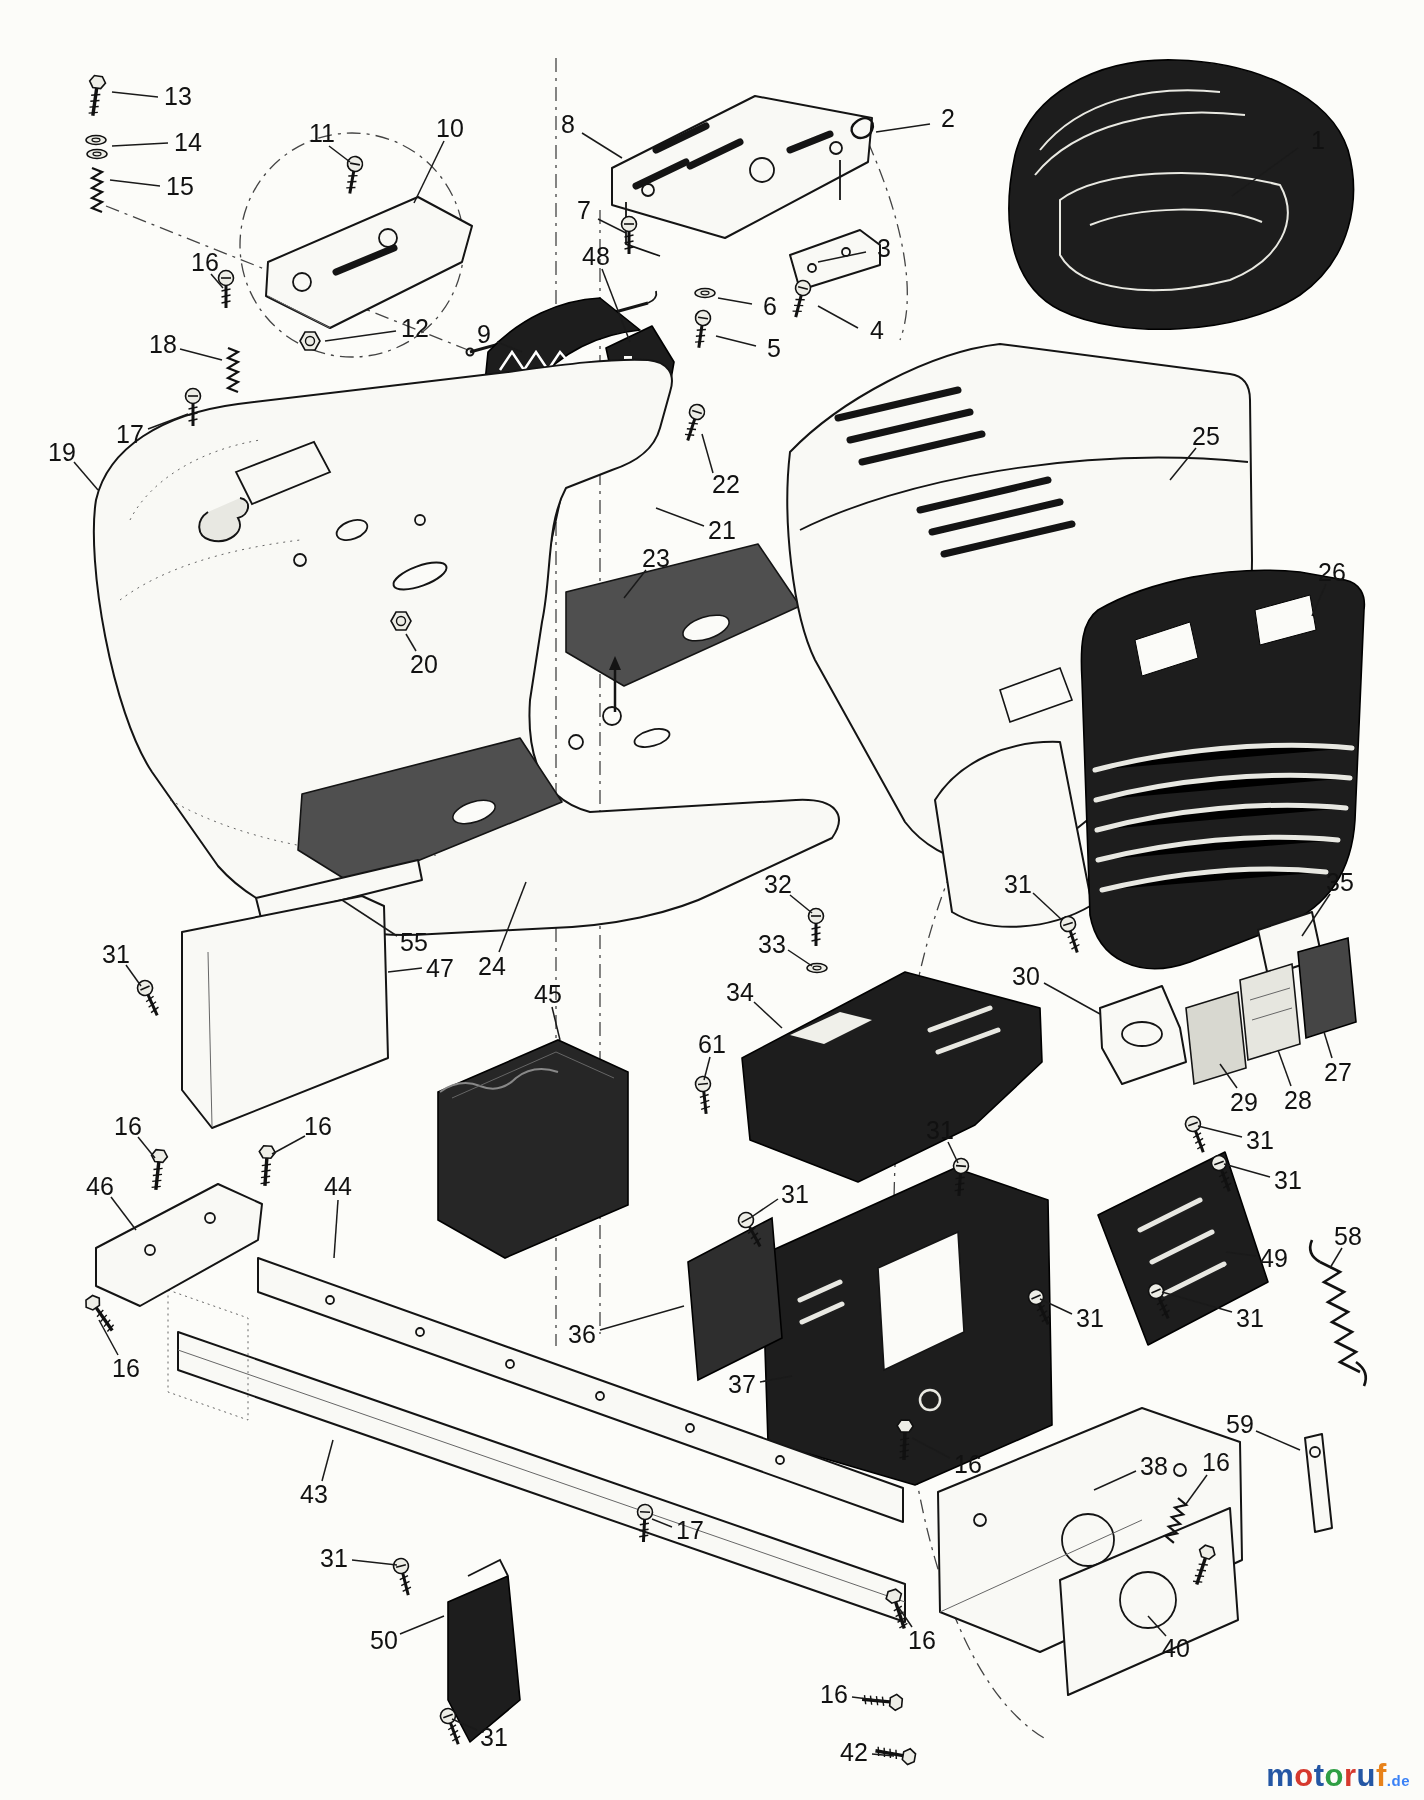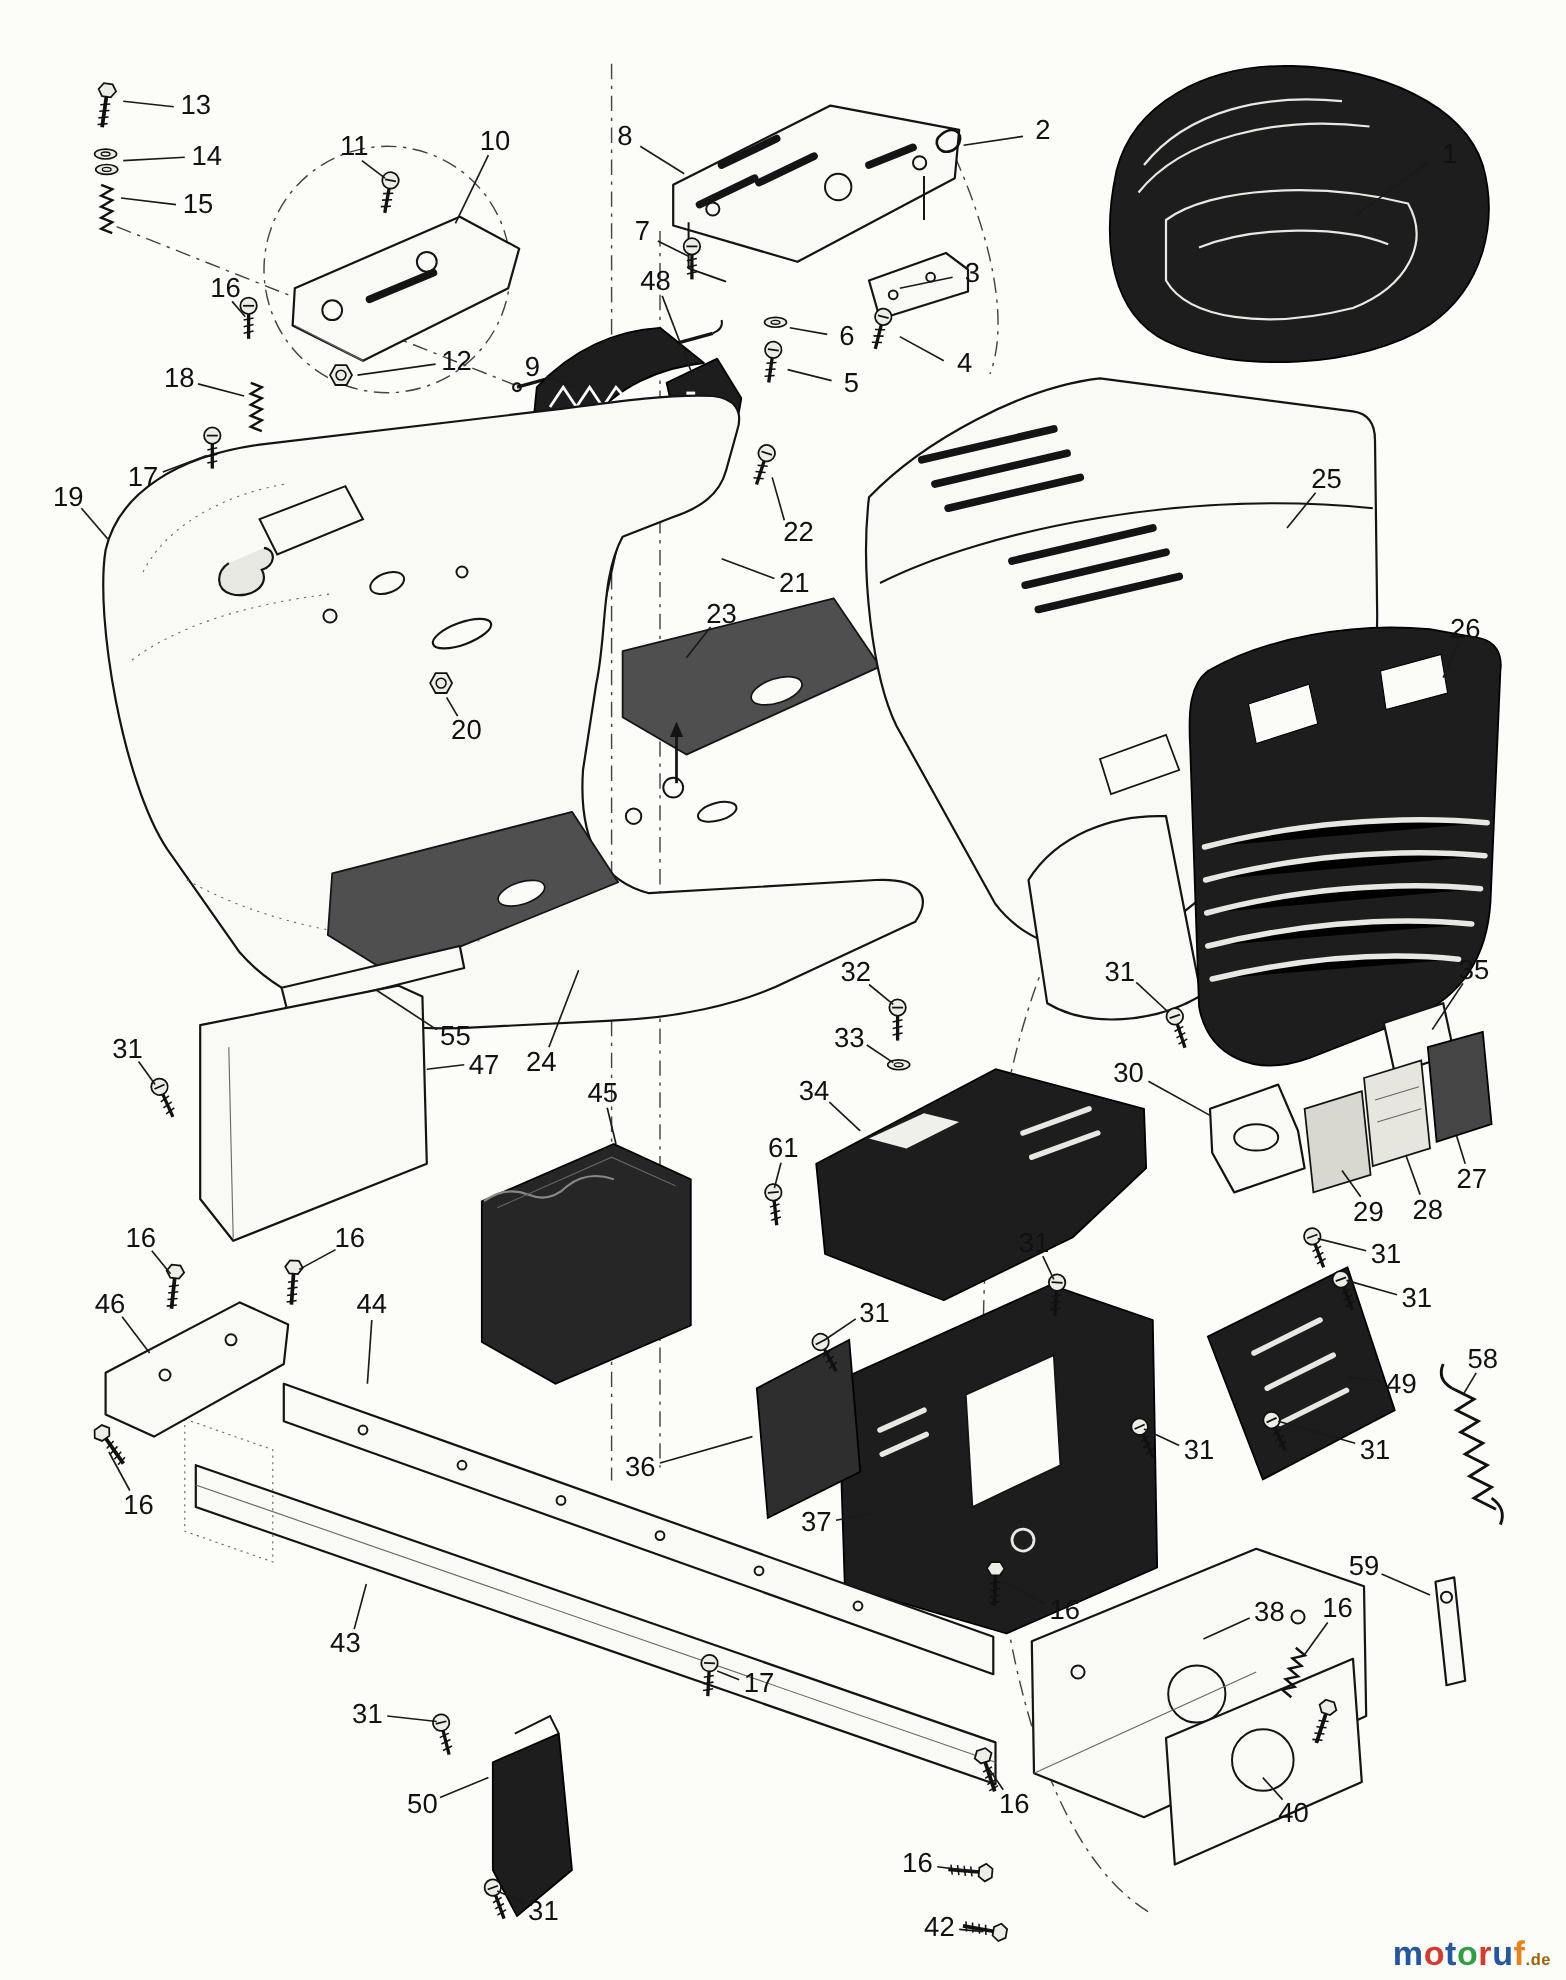--- a/index.html
+++ b/index.html
@@ -14,21 +14,21 @@
   .thin{fill:none;stroke:#666;stroke-width:1;}
   .wd{fill:none;stroke:#e9e9e2;stroke-width:2;}
   .cl{fill:none;stroke:#444;stroke-width:1.3;stroke-dasharray:14 6 3 6;}
   .slot{stroke:#141414;stroke-width:7;stroke-linecap:round;}
   .wslot{stroke:#e8e8e2;stroke-width:5;stroke-linecap:round;}
   .leaders line{stroke:#1a1a1a;stroke-width:1.5;}
   .labels text{font-family:"Liberation Sans",sans-serif;font-size:25px;fill:#111;
                text-anchor:middle;dominant-baseline:central;}
   .logo{position:absolute;right:14px;bottom:6px;font-weight:bold;font-size:31px;
         letter-spacing:.5px;cursor:pointer;}
-  .logo-de{font-size:15px;color:#a16207;}
+  .logo-de{font-size:15px;color:#3b82f6;}
 </style>
 </head>
 <body>
 
 <div class="canvas">
 <svg width="1424" height="1800" viewBox="0 0 1424 1800">
   <defs>
     <g id="ic-screw">
       <circle cx="0" cy="0" r="7.5" fill="#ededE6" stroke="#111" stroke-width="1.6"></circle>
       <line x1="-5" y1="0" x2="5" y2="0" stroke="#111" stroke-width="1.6"></line>

